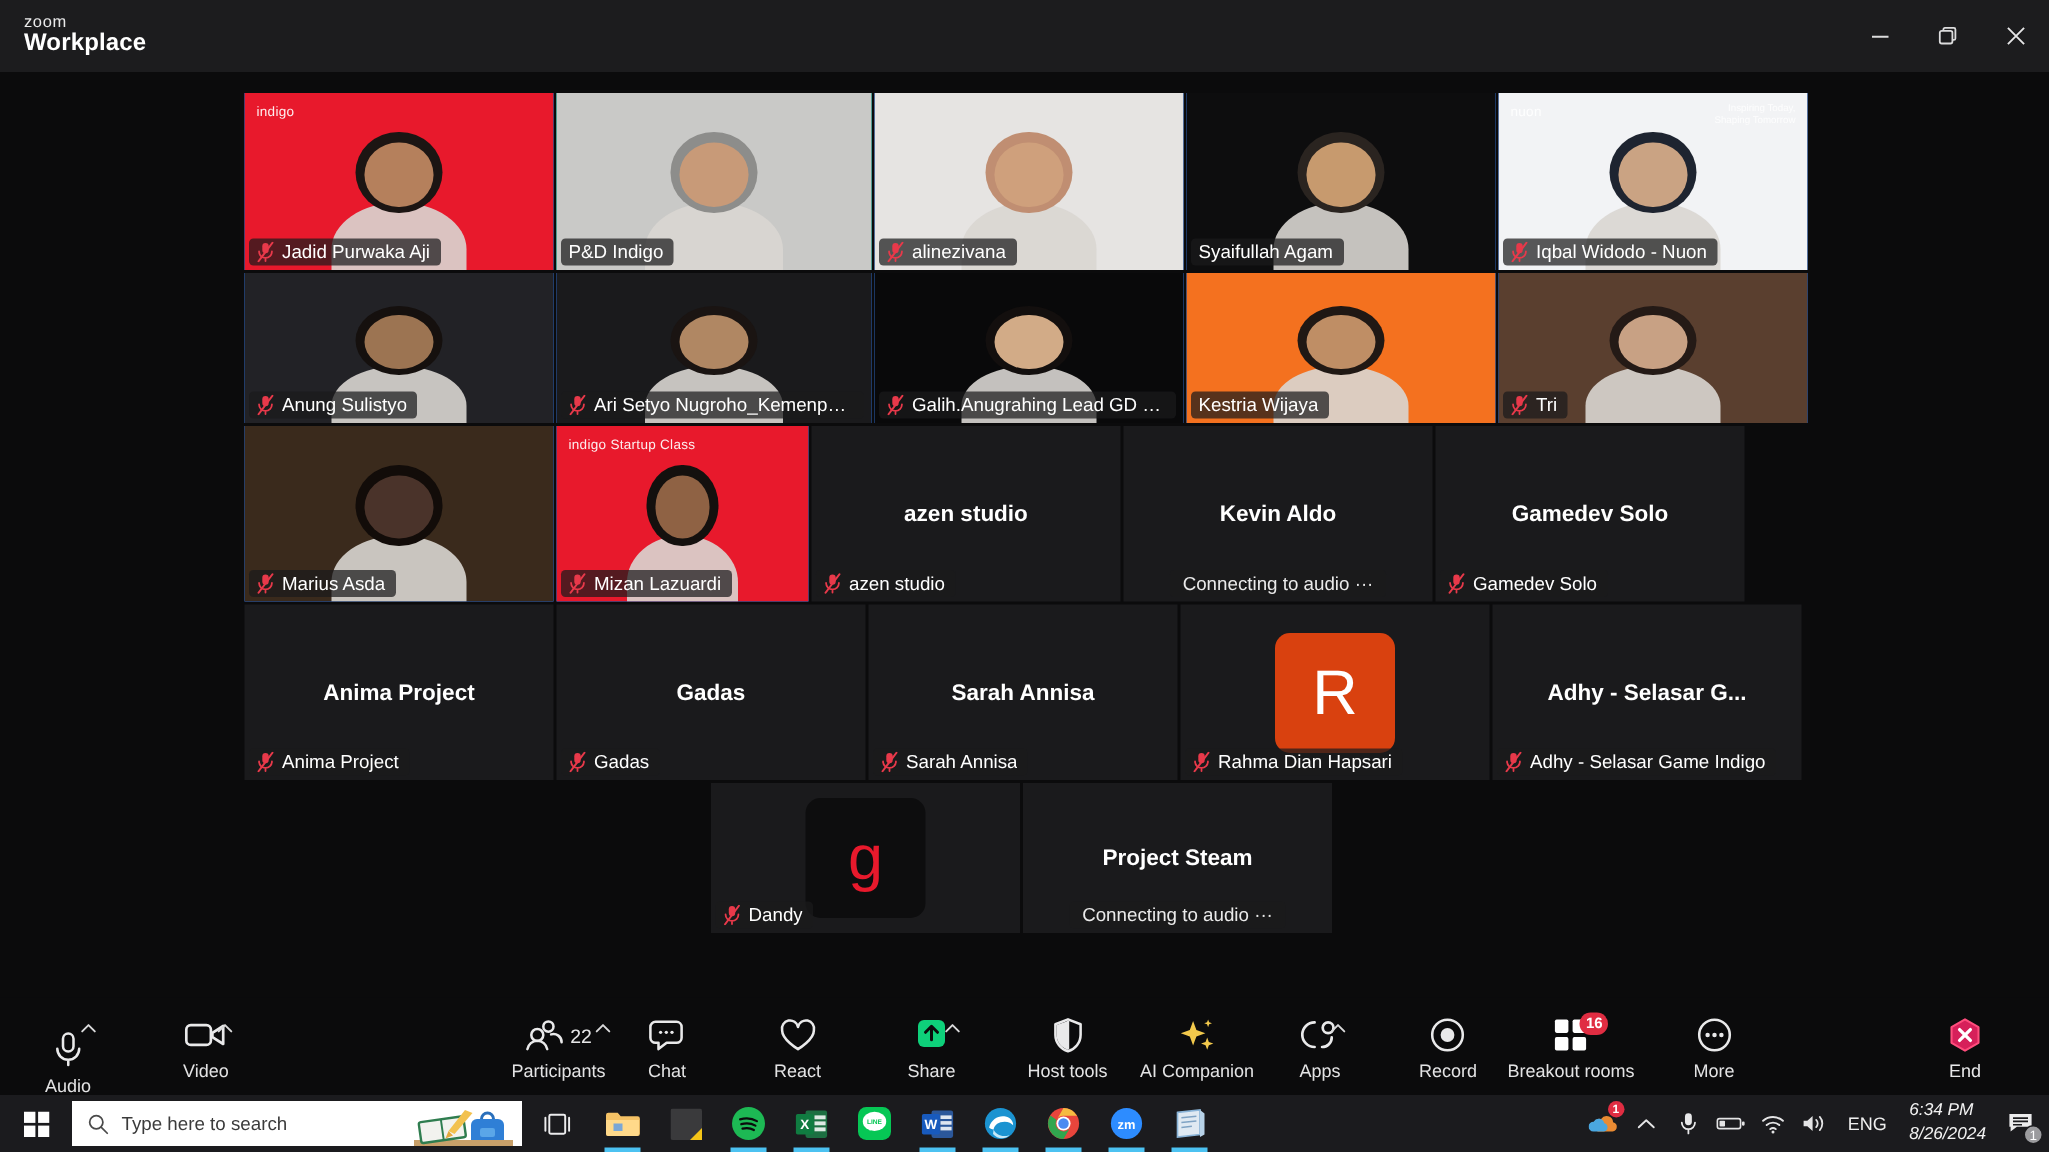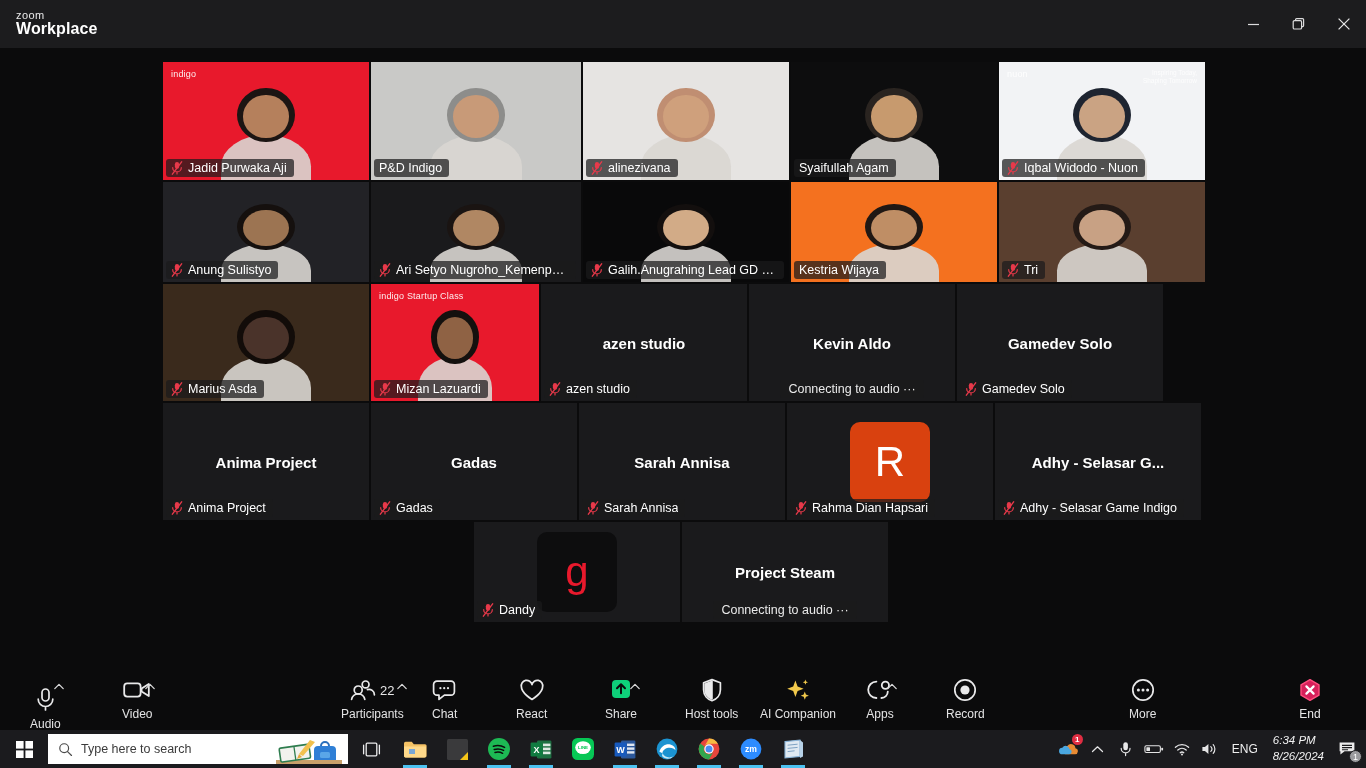--- a/index.html
+++ b/index.html
@@ -535,20 +535,32 @@
         </svg></span>
     </div>
     <div class="tb-item" id="" style="position: absolute; left: 946px;">
       <div class="tb-ico">
         <svg width="24" height="24" viewBox="0 0 24 24">
           <circle cx="12" cy="12" r="10.2" stroke="#e9e9ea" stroke-width="1.7" fill="none"></circle>
           <circle cx="12" cy="12" r="4.6" fill="#e9e9ea"></circle>
         </svg>
       </div>
       <div class="tb-lbl">Record</div>
+    </div>
+    <div class="tb-item" id="" style="position: absolute; left: 1005px;">
+      <div class="tb-ico">
+        <svg width="24" height="24" viewBox="0 0 24 24">
+          <rect x="1.6" y="1.6" width="9" height="9" rx="1.2" fill="#ffffff"></rect>
+          <rect x="13.4" y="1.6" width="9" height="9" rx="1.2" fill="#ffffff"></rect>
+          <rect x="1.6" y="13.4" width="9" height="9" rx="1.2" fill="#ffffff"></rect>
+          <rect x="13.4" y="13.4" width="9" height="9" rx="1.2" fill="#ffffff"></rect>
+        </svg>
+      </div>
+      <span class="badge-count">16</span>
+      <div class="tb-lbl">Breakout rooms</div>
     </div>
     <div class="tb-item" id="" style="position: absolute; left: 1129px;">
       <div class="tb-ico">
         <svg width="24" height="24" viewBox="0 0 24 24">
           <circle cx="12" cy="12" r="10.2" stroke="#e9e9ea" stroke-width="1.7" fill="none"></circle>
           <circle cx="7.4" cy="12" r="1.5" fill="#e9e9ea"></circle>
           <circle cx="12" cy="12" r="1.5" fill="#e9e9ea"></circle>
           <circle cx="16.6" cy="12" r="1.5" fill="#e9e9ea"></circle>
         </svg>
       </div>

